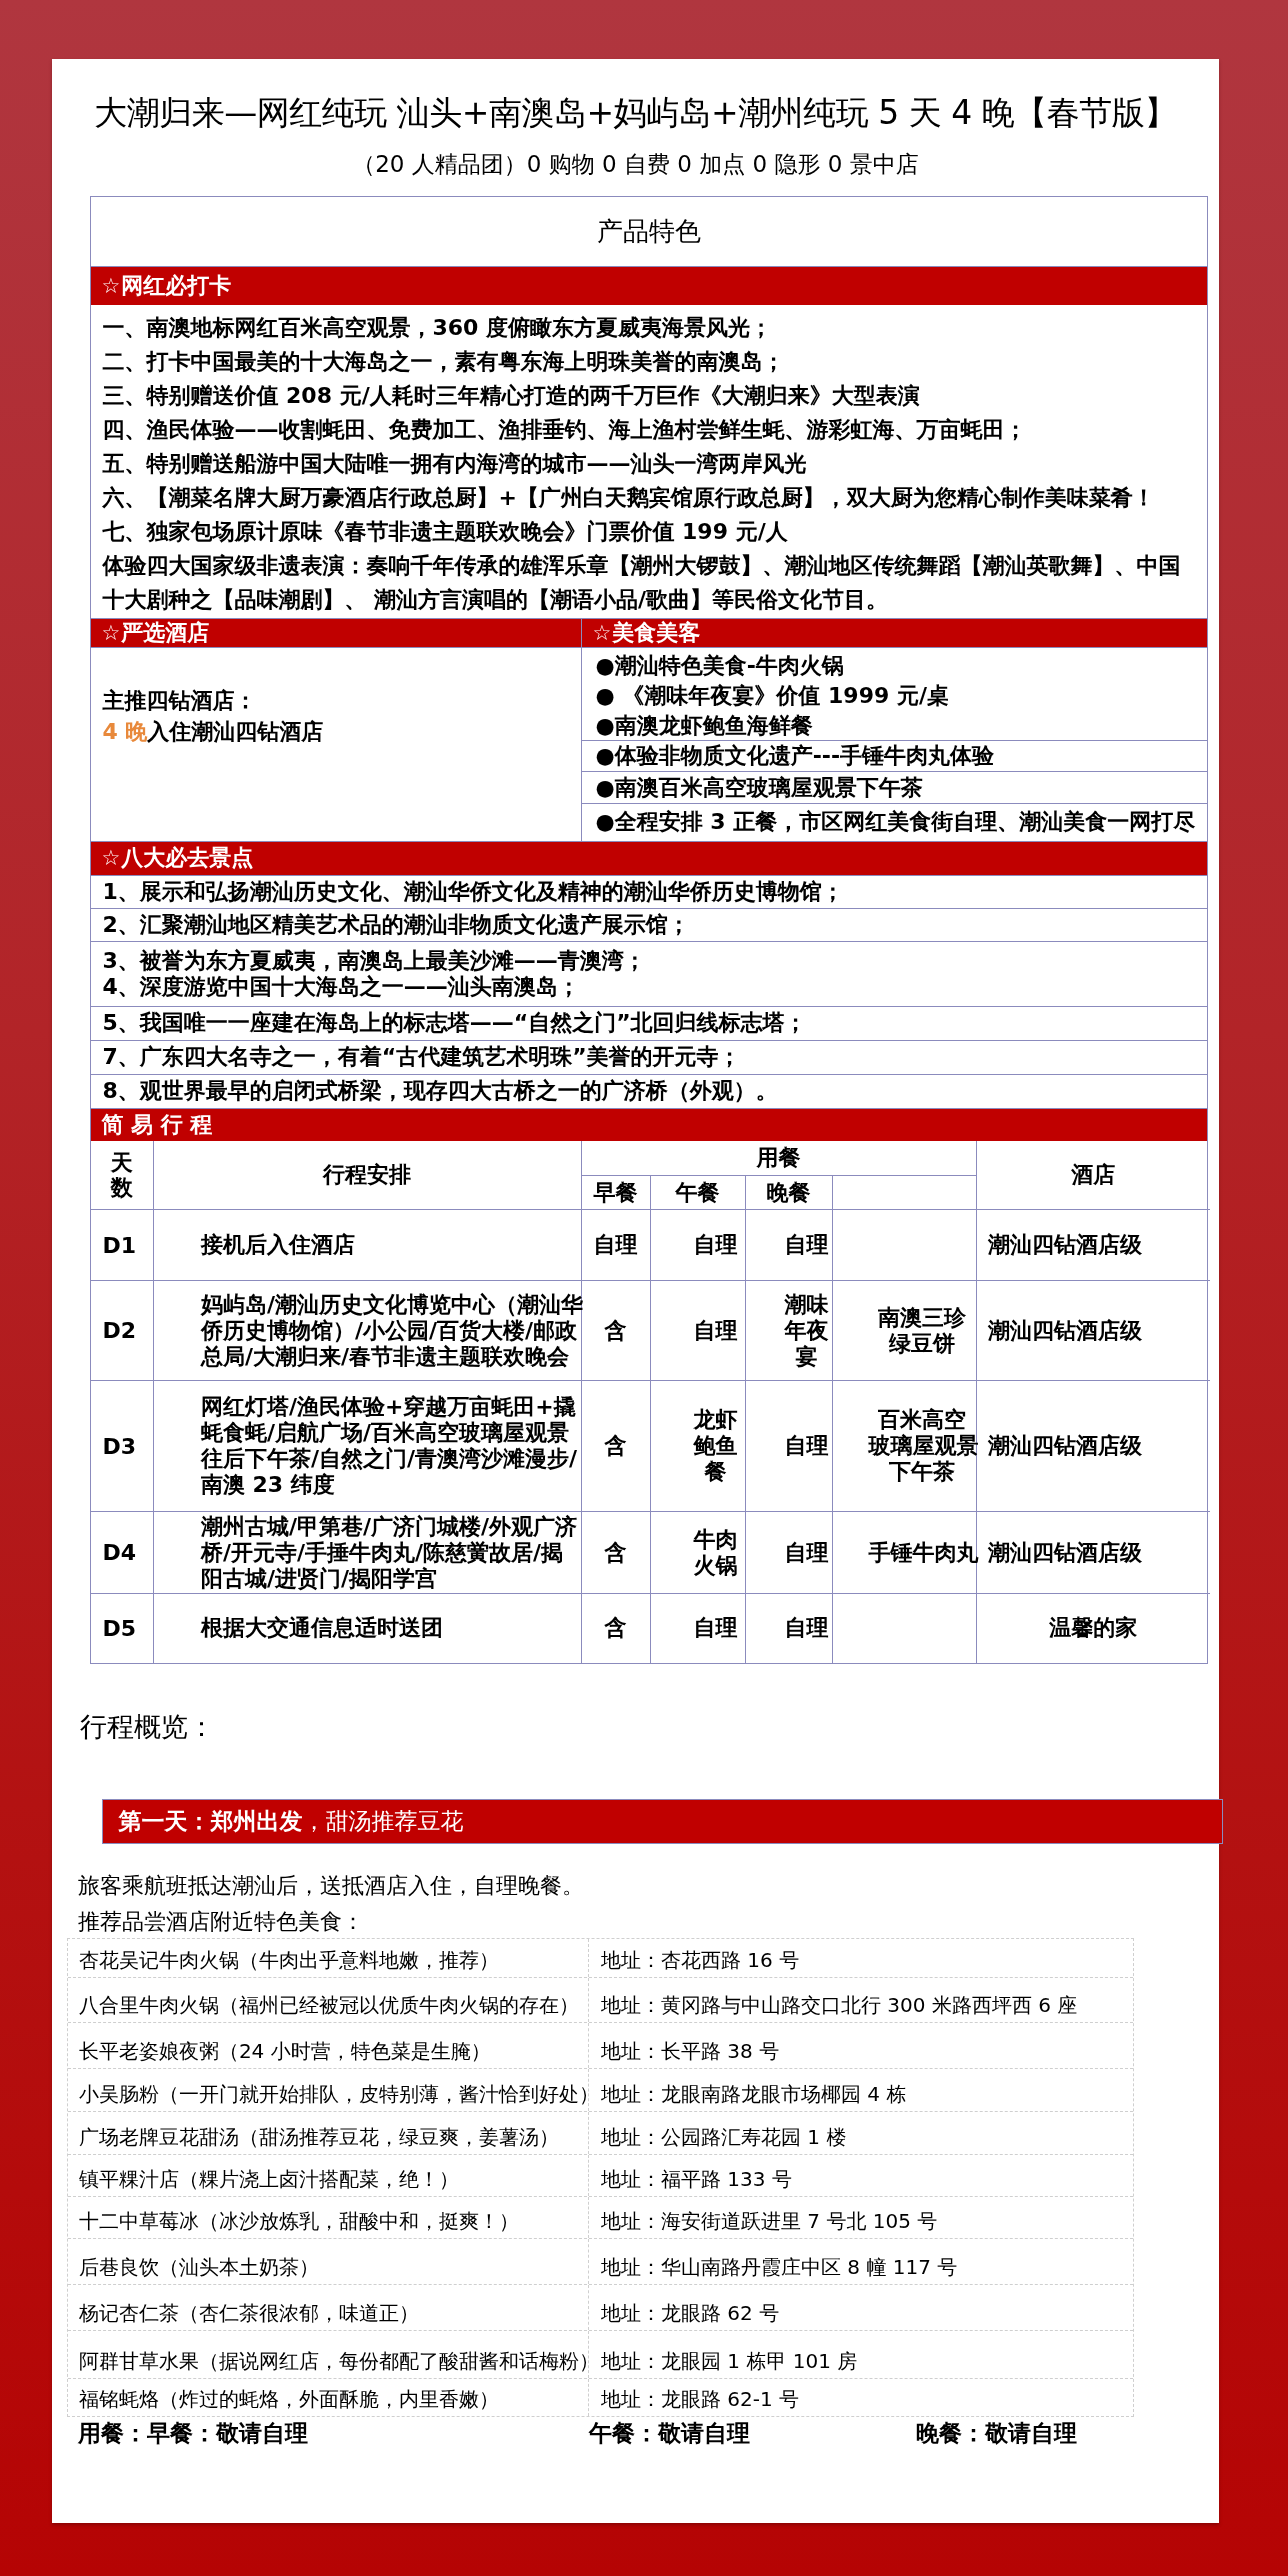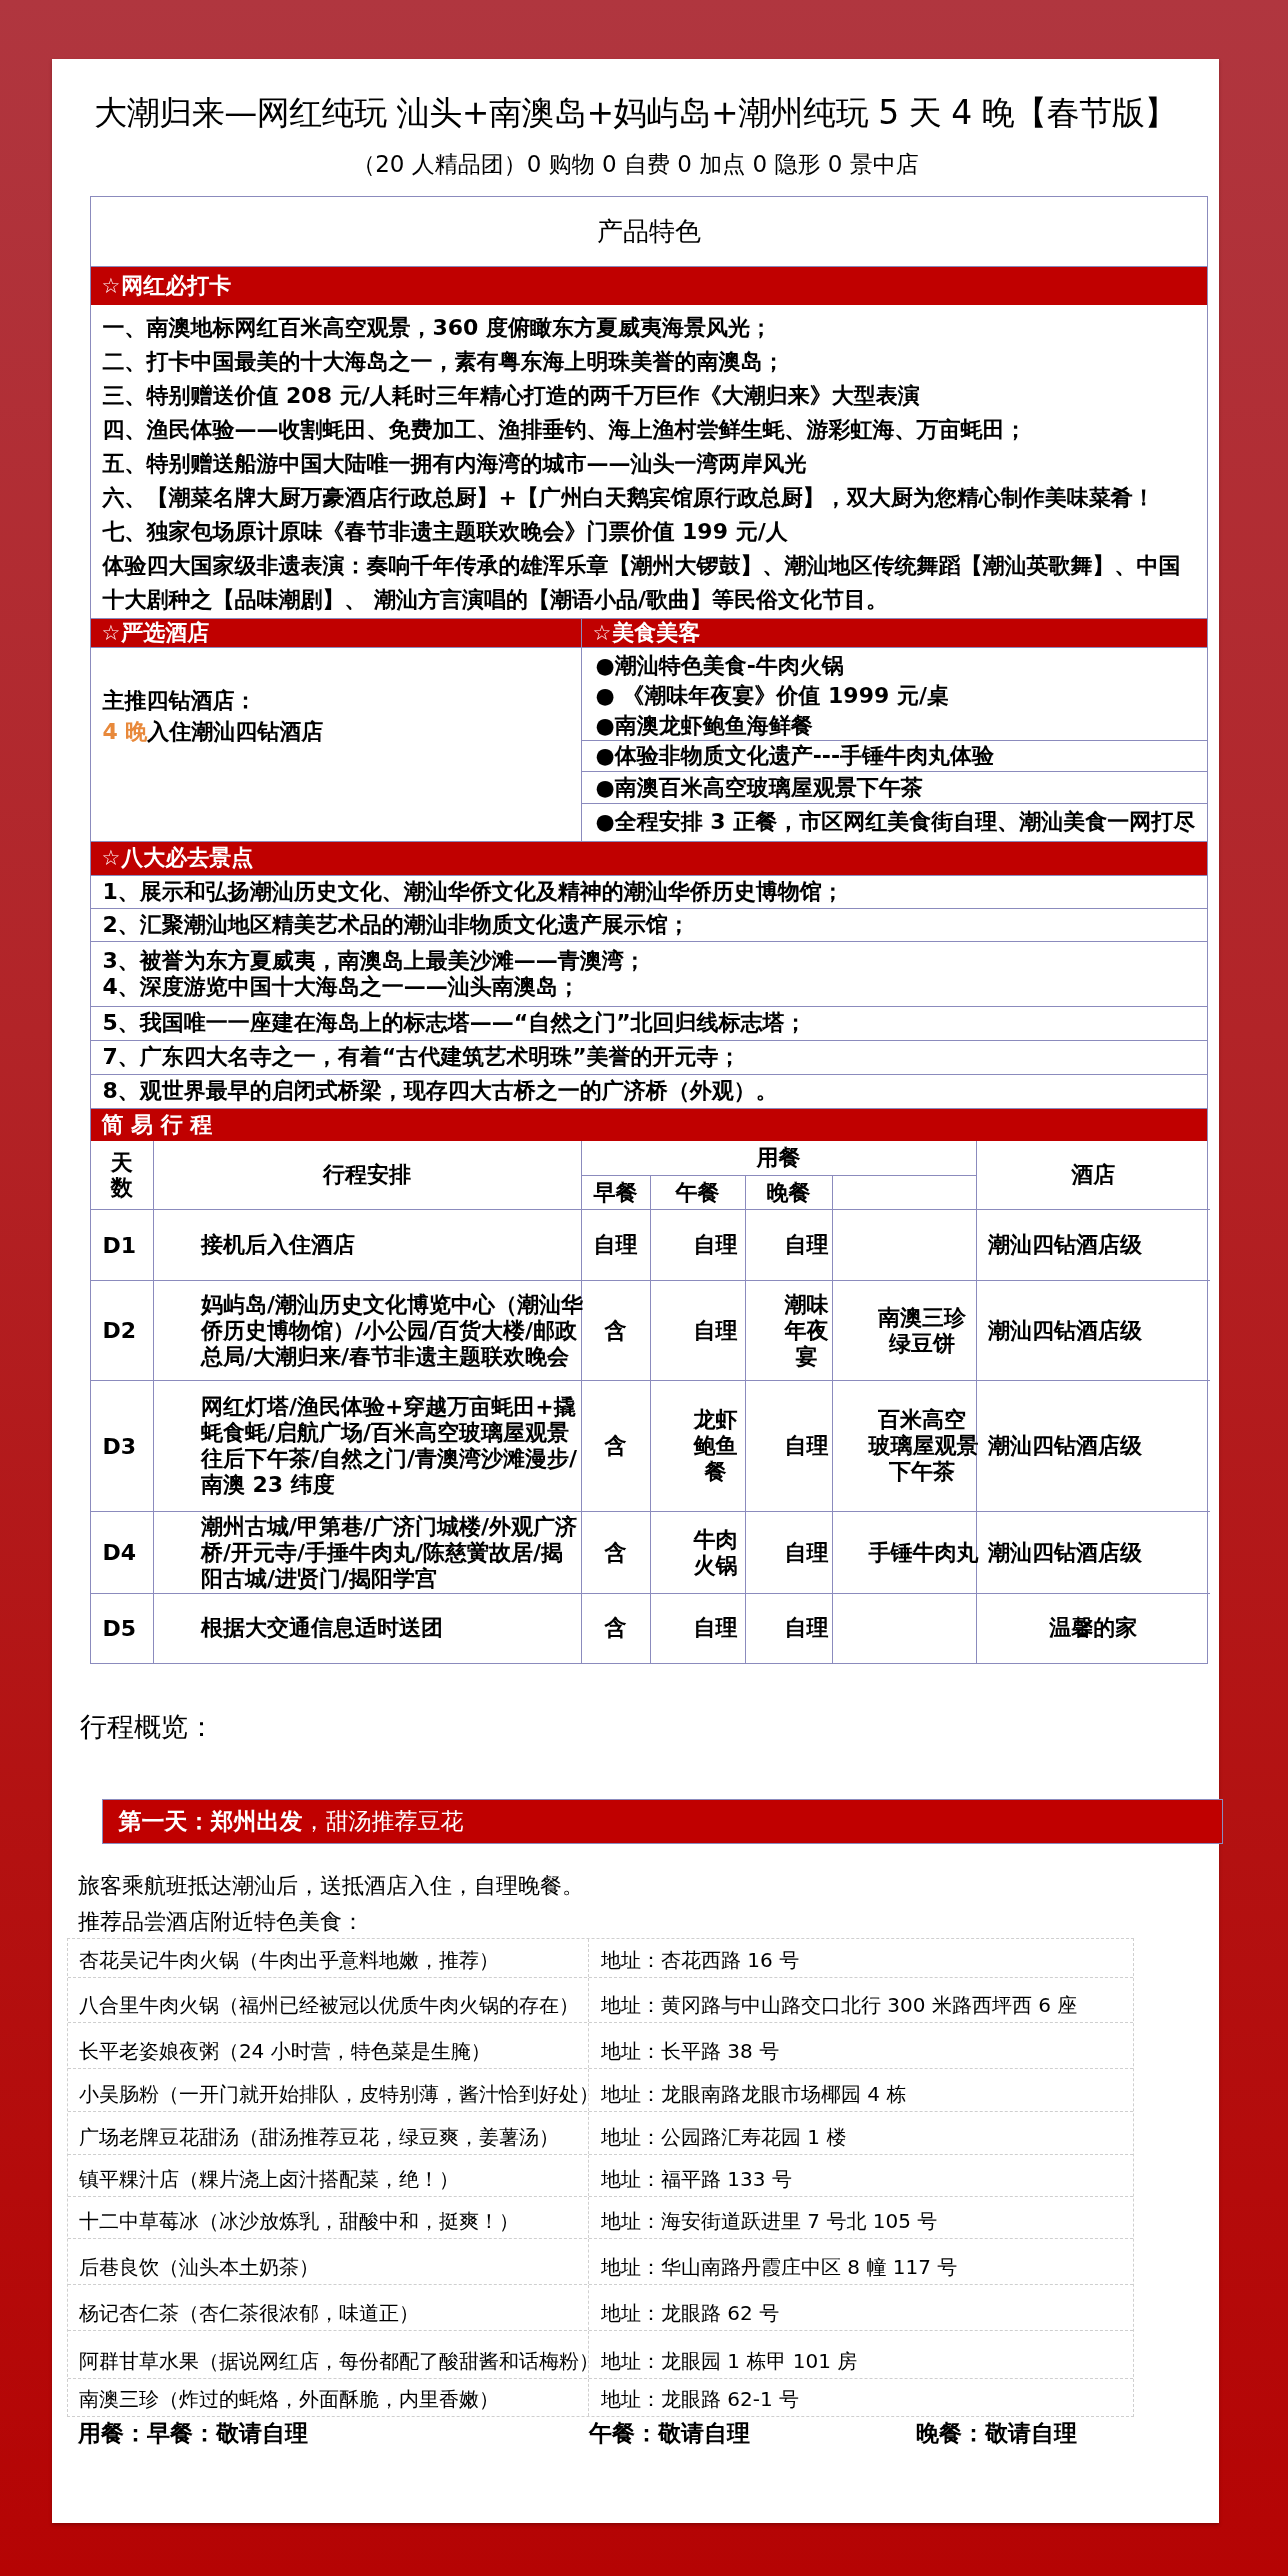--- a/index.html
+++ b/index.html
@@ -320,21 +320,21 @@
       </div>
       <div class="rrow" style="height:46px">
         <div class="rname">杨记杏仁茶（杏仁茶很浓郁，味道正）</div>
         <div class="raddr">地址：龙眼路 62 号</div>
       </div>
       <div class="rrow" style="height:48px">
         <div class="rname">阿群甘草水果（据说网红店，每份都配了酸甜酱和话梅粉）</div>
         <div class="raddr">地址：龙眼园 1 栋甲 101 房</div>
       </div>
       <div class="rrow" style="height:38px">
-        <div class="rname">南澳三珍（炸过的蚝烙，外面酥脆，内里香嫩）</div>
+        <div class="rname">福铭蚝烙（炸过的蚝烙，外面酥脆，内里香嫩）</div>
         <div class="raddr">地址：龙眼路 62-1 号</div>
       </div>
     </div>
 
     <div class="meals">
       <span class="m" style="left:26px"><span>用餐：</span><span>早餐：敬请自理</span></span>
       <span class="m" style="left:537px">午餐：敬请自理</span>
       <span class="m" style="left:864px">晚餐：敬请自理</span>
     </div>
 

